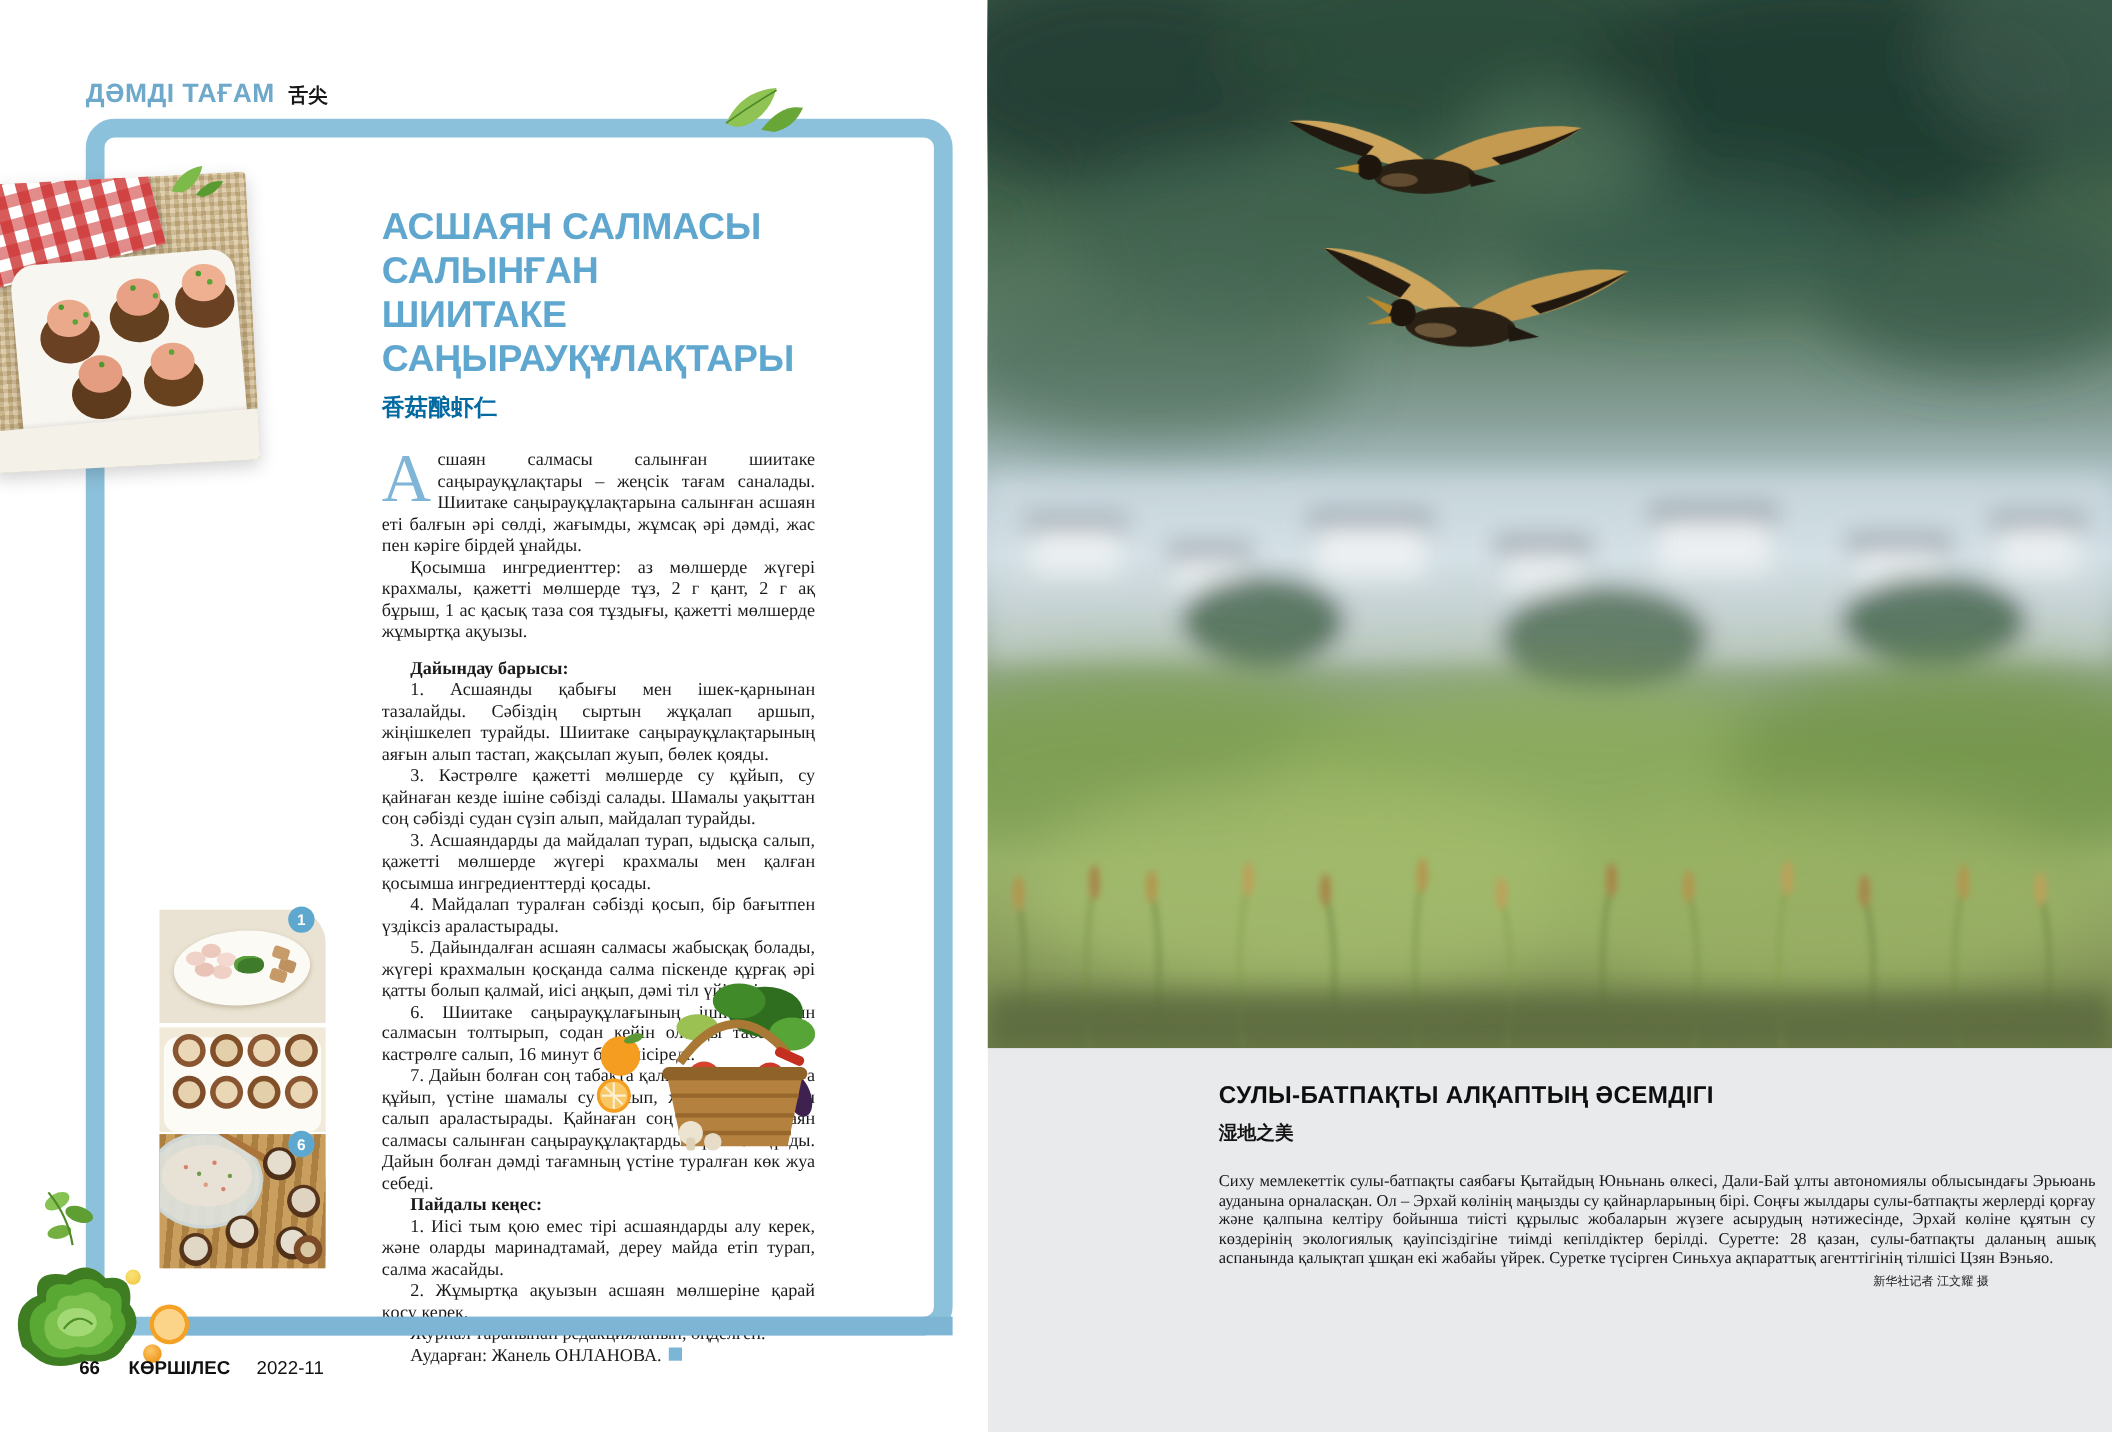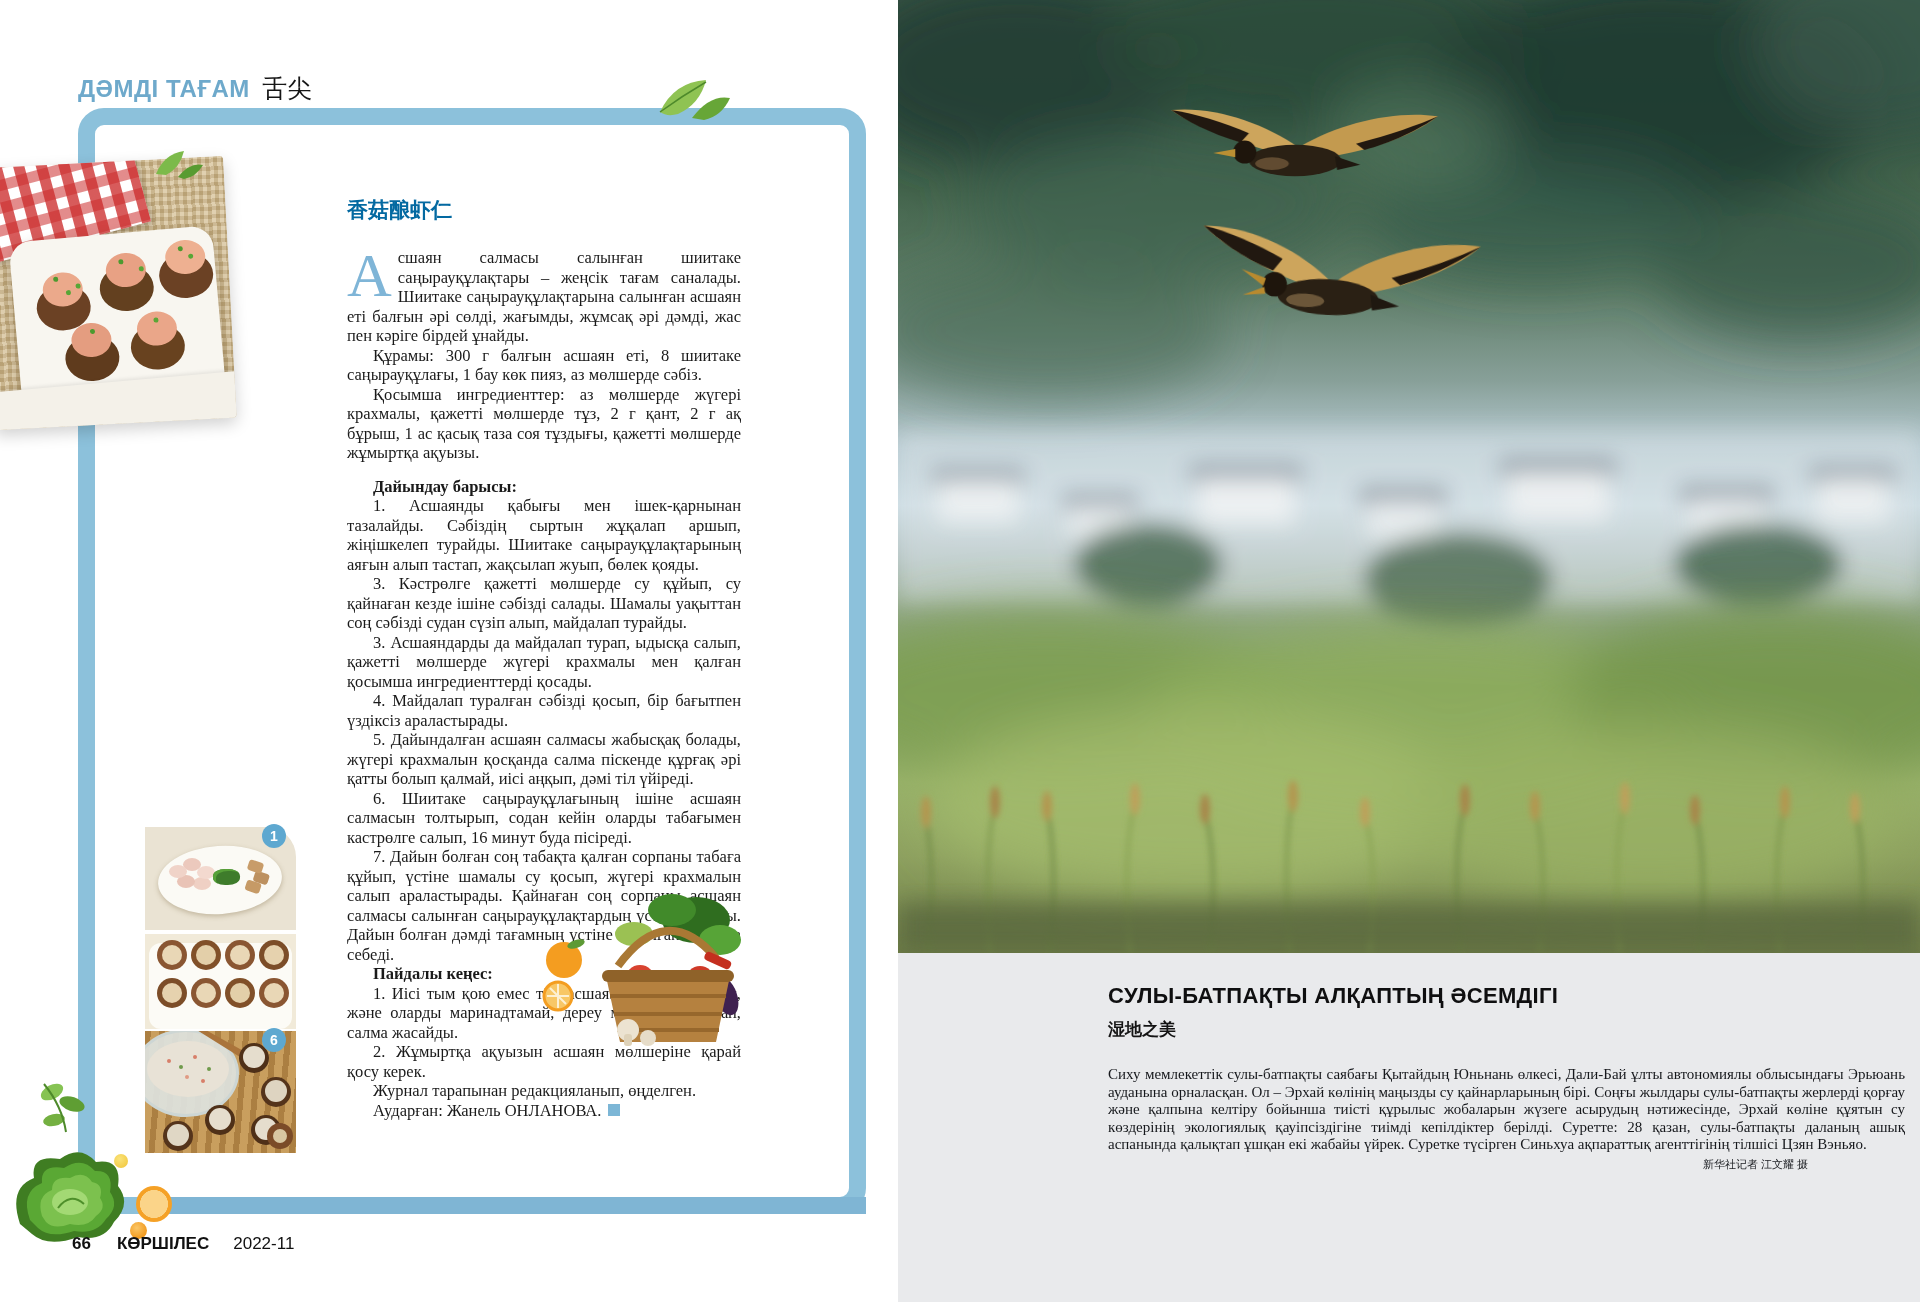--- a/index.html
+++ b/index.html
@@ -7,21 +7,21 @@
     --badge-blue:#5ea8d0; --caption-bg:#e9eaec; --header-blue:#6ea9cb;
   }
   *{margin:0;padding:0;box-sizing:border-box;}
   html,body{width:1920px;height:1302px;background:#fff;overflow:hidden;}
   .spread{position:relative;width:1920px;height:1302px;background:#fff;font-family:"Liberation Serif",serif;color:#1a1a1a;}
 
   
   .left-page{position:absolute;left:0;top:0;width:898px;height:1302px;background:#fff;}
   .rubric{position:absolute;left:78px;top:72px;white-space:nowrap;font-family:"Liberation Sans",sans-serif;}
   .rubric-kk{font-size:24px;font-weight:bold;color:var(--header-blue);letter-spacing:.5px;}
-  .rubric-zh{font-size:25px;font-weight:400;color:#161616;margin-left:8px;}
+  .rubric-zh{font-size:18px;font-weight:700;color:#161616;margin-left:8px;}
   .frame{position:absolute;left:78px;top:108px;width:788px;height:1106px;border:17px solid var(--frame-blue);border-radius:26px;}
 
   
   .dish-photo{position:absolute;left:-12px;top:162px;width:242px;height:262px;transform:rotate(-3deg);overflow:hidden;border-radius:4px;background-color:#d8c49b;
     background-image:repeating-linear-gradient(90deg,rgba(120,90,40,.18) 0 4px,rgba(255,255,255,.12) 4px 8px),repeating-linear-gradient(0deg,rgba(120,90,40,.18) 0 4px,rgba(255,255,255,.10) 4px 8px);
     box-shadow:0 6px 16px rgba(0,0,0,.18);z-index:4;}
   .cloth{position:absolute;left:-28px;top:-30px;width:185px;height:112px;transform:rotate(-12deg);background-color:#fff;
     background-image:linear-gradient(90deg,rgba(204,45,45,.78) 0 11px,transparent 11px 22px),linear-gradient(0deg,rgba(204,45,45,.55) 0 11px,transparent 11px 22px);
     background-size:22px 22px;box-shadow:2px 3px 6px rgba(0,0,0,.2);}
   .plate{position:absolute;left:26px;top:72px;width:204px;height:168px;background:#f8f6f0;border-radius:22px;transform:rotate(-2deg);box-shadow:0 6px 14px rgba(90,70,40,.35);}
@@ -119,25 +119,28 @@
     <figure class="dish-photo">
       <div class="cloth"></div>
       <div class="plate"></div>
       <div class="dish-caps"></div>
       <div class="dish-tops"></div>
       <div class="dish-garnish"></div>
       <div class="table-edge"></div>
     </figure>
 
     <article class="recipe">
+      <h1 class="title">
+        <span>АСШАЯН САЛМАСЫ САЛЫНҒАН</span><br>
+        <span>ШИИТАКЕ САҢЫРАУҚҰЛАҚТАРЫ</span>
+      </h1>
       <h2 class="title-zh">香菇酿虾仁</h2>
 
       <div class="bodytext">
         <p class="intro"><span class="dropcap">А</span><span>сшаян салмасы салынған шиитаке саңырауқұлақтары – жеңсік тағам саналады. Шиитаке саңырауқұлақтарына салынған асшаян еті балғын әрі сөлді, жағымды, жұмсақ әрі дәмді, жас пен кәріге бірдей ұнайды.</span></p>
-        <p>Құрамы: 300 г балғын асшаян еті, 8 шиитаке саңырауқұлағы, 1 бау көк пияз, аз мөлшерде сәбіз.</p>
         <p>Қосымша ингредиенттер: аз мөлшерде жүгері крахмалы, қажетті мөлшерде тұз, 2 г қант, 2 г ақ бұрыш, 1 ас қасық таза соя тұздығы, қажетті мөлшерде жұмыртқа ақуызы.</p>
         <p class="bold-head">Дайындау барысы:</p>
         <p>1. Асшаянды қабығы мен ішек-қарнынан тазалайды. Сәбіздің сыртын жұқалап аршып, жіңішкелеп турайды. Шиитаке саңырауқұлақтарының аяғын алып тастап, жақсылап жуып, бөлек қояды.</p>
         <p>3. Кәстрөлге қажетті мөлшерде су құйып, су қайнаған кезде ішіне сәбізді салады. Шамалы уақыттан соң сәбізді судан сүзіп алып, майдалап турайды.</p>
         <p>3. Асшаяндарды да майдалап турап, ыдысқа салып, қажетті мөлшерде жүгері крахмалы мен қалған қосымша ингредиенттерді қосады.</p>
         <p>4. Майдалап туралған сәбізді қосып, бір бағытпен үздіксіз араластырады.</p>
         <p>5. Дайындалған асшаян салмасы жабысқақ болады, жүгері крахмалын қосқанда салма піскенде құрғақ әрі қатты болып қалмай, иісі аңқып, дәмі тіл үйіреді.</p>
         <p>6. Шиитаке саңырауқұлағының ішіне асшаян салмасын толтырып, содан кейін оларды табағымен кастрөлге салып, 16 минут буда пісіреді.</p>
         <p>7. Дайын болған соң табақта қалған сорпаны табаға құйып, үстіне шамалы су қосып, жүгері крахмалын салып араластырады. Қайнаған соң сорпаны асшаян салмасы салынған саңырауқұлақтардың үстінен құяды. Дайын болған дәмді тағамның үстіне туралған көк жуа себеді.</p>
         <p class="bold-head" style="margin-top:0;">Пайдалы кеңес:</p>

